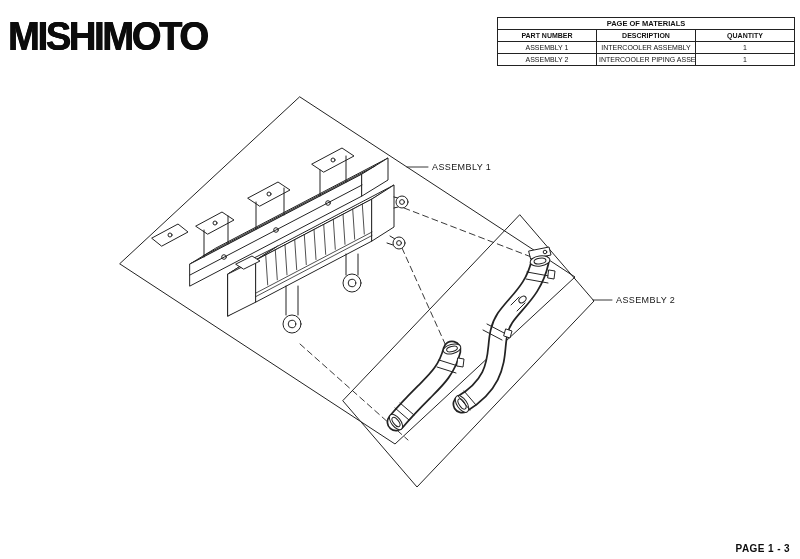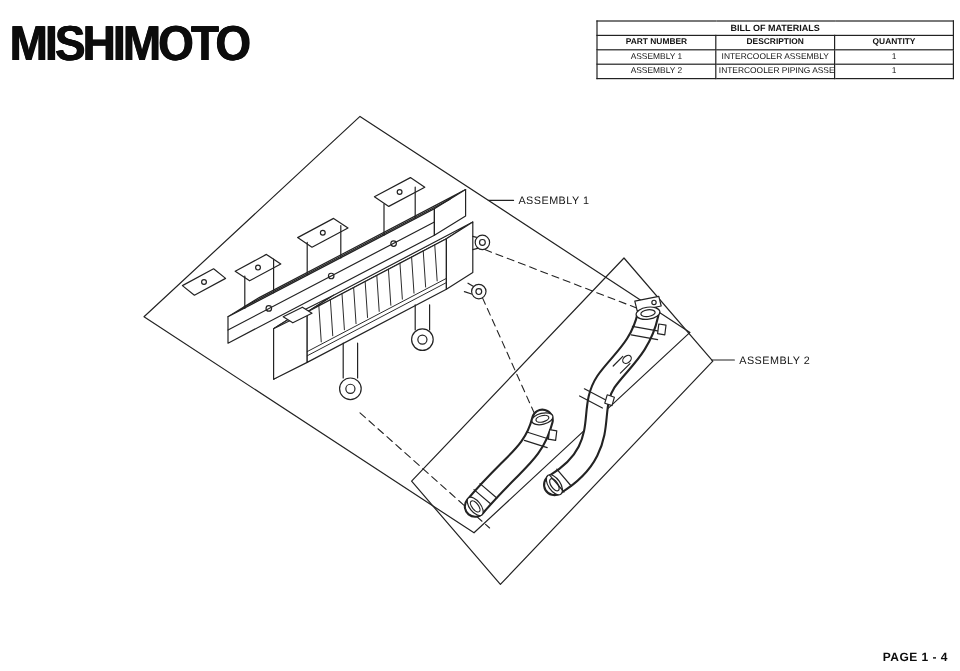--- a/index.html
+++ b/index.html
@@ -41,21 +41,21 @@
 </head>
 <body>
 
 <div class="sheet">
 
   <div class="logo">MISHIMOTO</div>
 
   <table class="bom">
     <tbody>
         <tr class="title">
-      <th colspan="3">BILL OF MATERIALS</th>
+      <th colspan="3">PAGE OF MATERIALS</th>
     </tr>
     <tr class="head">
       <th class="c1">PART NUMBER</th>
       <th class="c2">DESCRIPTION</th>
       <th class="c3">QUANTITY</th>
     </tr>
     <tr>
       <td>ASSEMBLY 1</td>
       <td>INTERCOOLER ASSEMBLY</td>
       <td>1</td>
@@ -194,15 +194,15 @@
       <g stroke-width="0.9">
         <path d="M407 155 L428 155"></path>
         <path d="M593 288 L612 288"></path>
       </g>
     </g>
   </svg>
 
   <div class="callout" style="left:432px;top:155px">ASSEMBLY 1</div>
   <div class="callout" style="left:616px;top:288px">ASSEMBLY 2</div>
 
-  <div class="pageno">PAGE 1 - 4</div>
+  <div class="pageno">PAGE 1 - 3</div>
 
 </div>
 
 </body></html>

